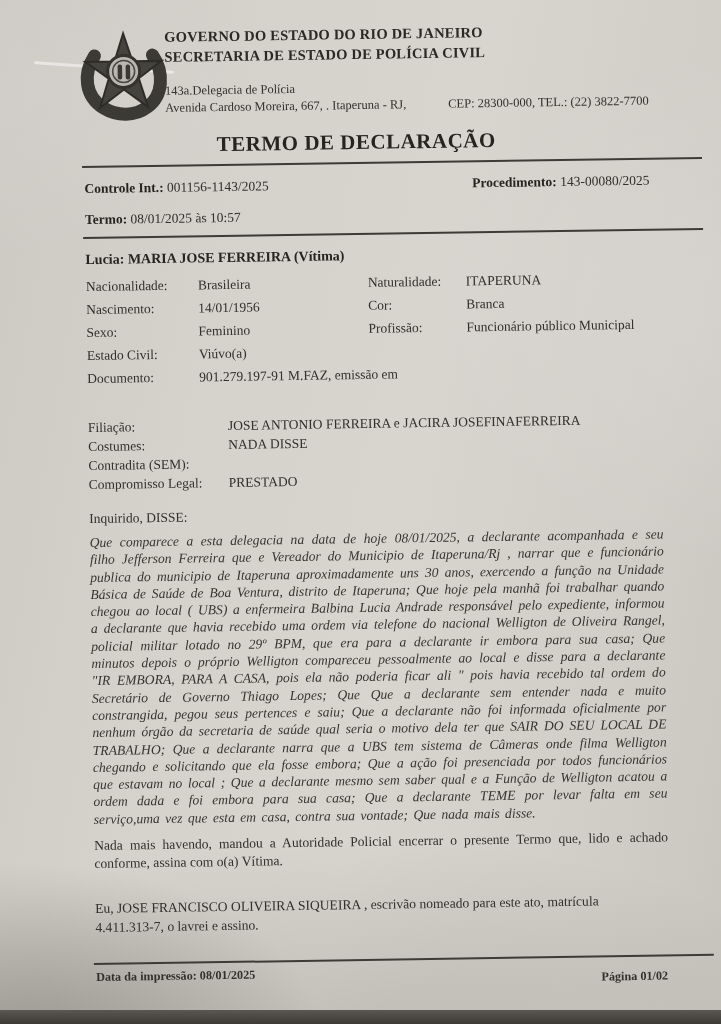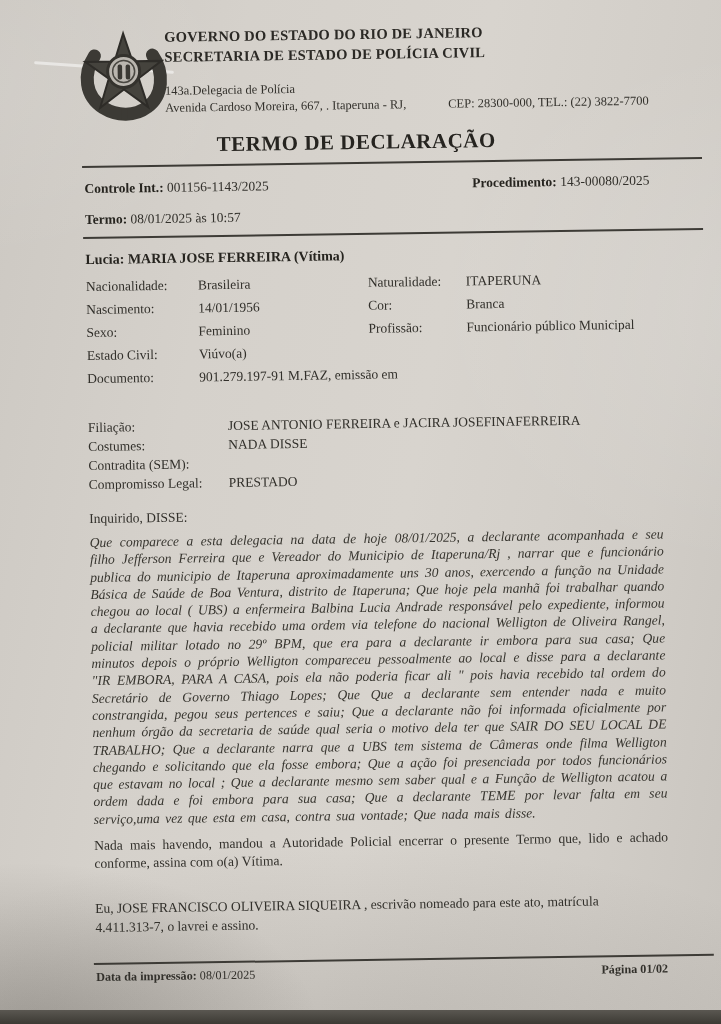--- a/index.html
+++ b/index.html
@@ -65,23 +65,23 @@
   .bodytext {
     margin: 7px 0 0 88px; width: 574px;
     font-style: italic; font-size: 13.6px; line-height: 17.3px;
     text-align: justify; word-spacing: 2px; color: #37352f;
   }
   .closing { margin: 9px 0 0 88px; width: 574px; font-size: 13.6px; line-height: 18px; text-align: justify; }
   .scribe  { margin: 26px 0 0 88px; width: 560px; font-size: 13.6px; line-height: 19px; }
 
   
   .foot-row { display: flex; justify-content: space-between; width: 572px; margin: 5px 0 0 88px; font-size: 12.2px; }
-  .foot-row .page { font-weight: bold; }
+  .foot-row .page { font-weight: bold; margin-top: 7px; }
   .foot-row .print { font-weight: bold; }
-  .print .val { font-weight: normal; }
+  .print .val { font-weight: bold; }
 </style>
 </head>
 <body>
 
 <div class="photo">
   <div class="sheet">
 
     <div class="hdr">
       <svg class="crest" viewBox="0 0 94 96" aria-hidden="true">
 

